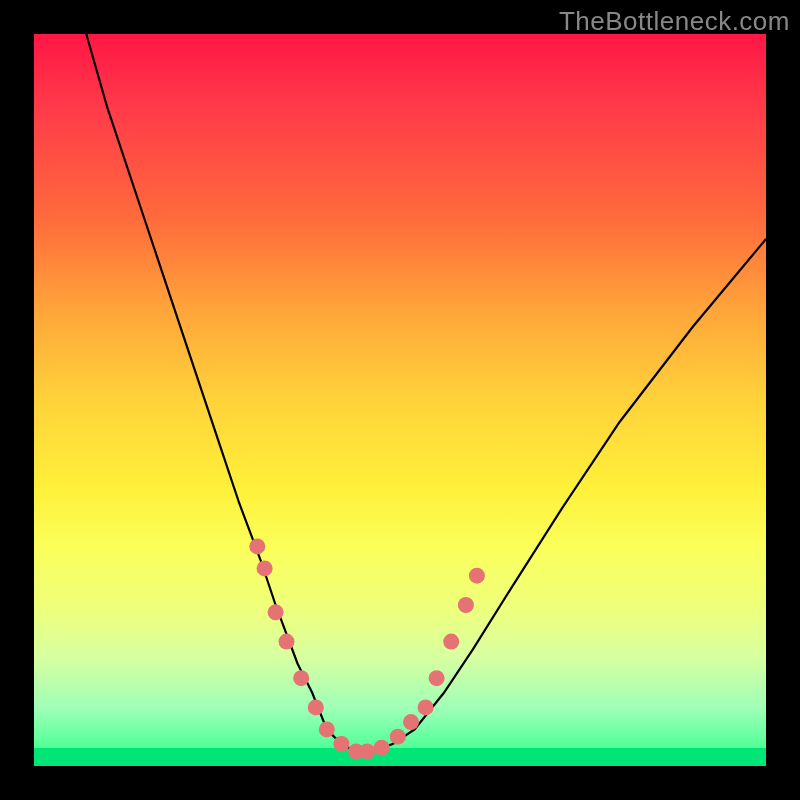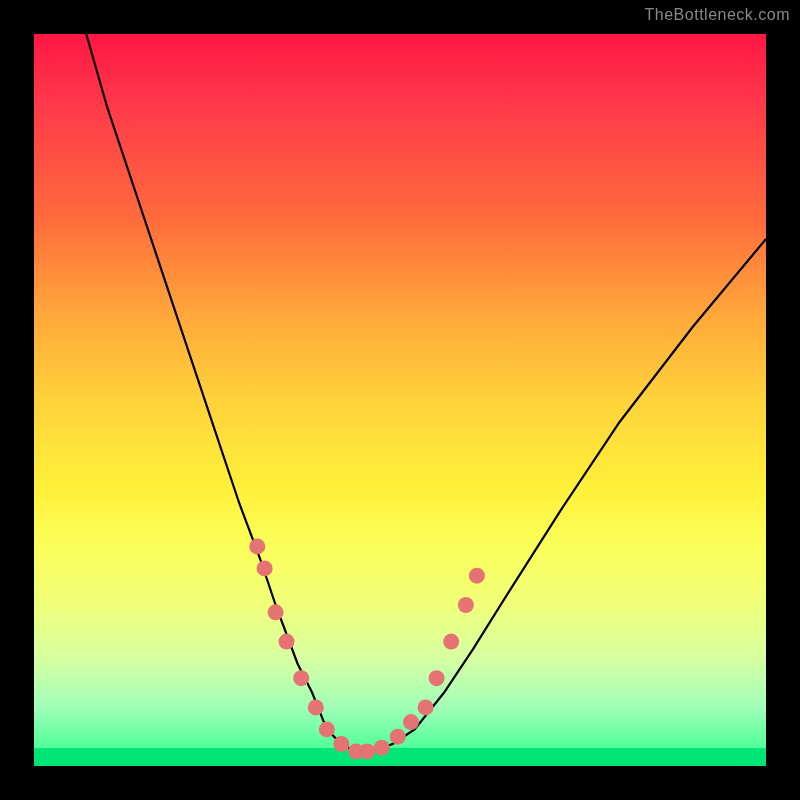--- a/index.html
+++ b/index.html
@@ -38,21 +38,21 @@
     right: 0;
     bottom: 0;
     height: 18px;
     background: #00e676;
   }
   .watermark {
     position: absolute;
     top: 6px;
     right: 10px;
     color: #888;
-    font-size: 16px;
+    font-size: 26px;
     font-weight: 500;
     letter-spacing: 0.5px;
   }
   svg.curve-layer {
     position: absolute;
     top: 0;
     left: 0;
     width: 732px;
     height: 732px;
     overflow: visible;

